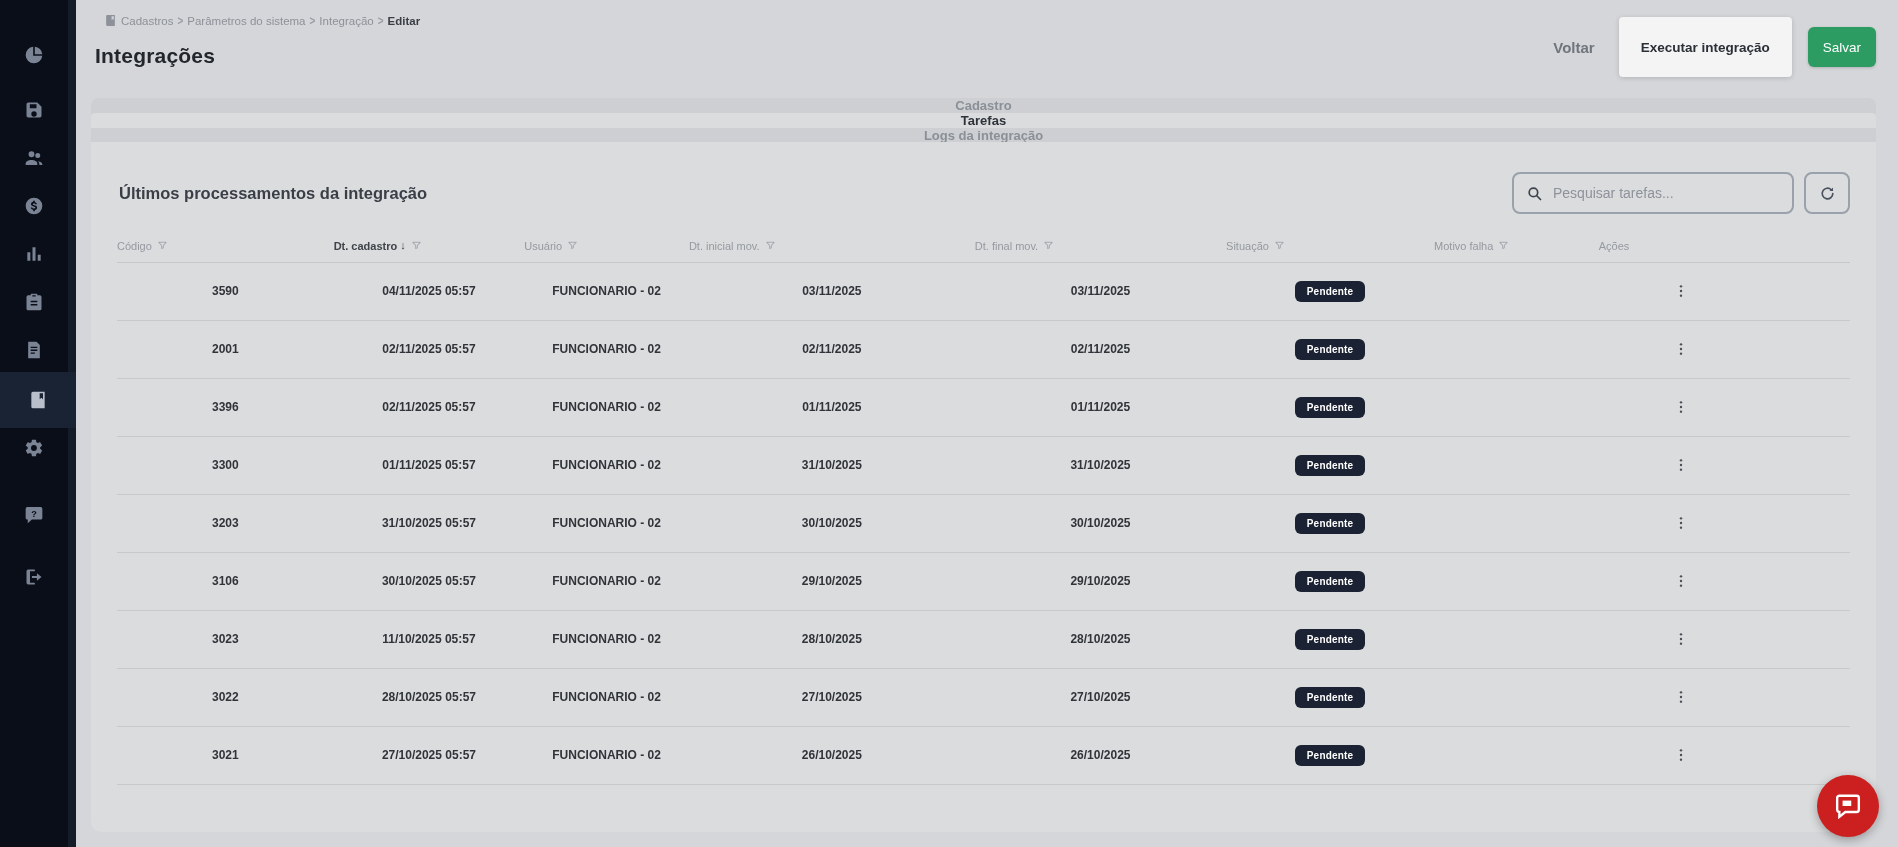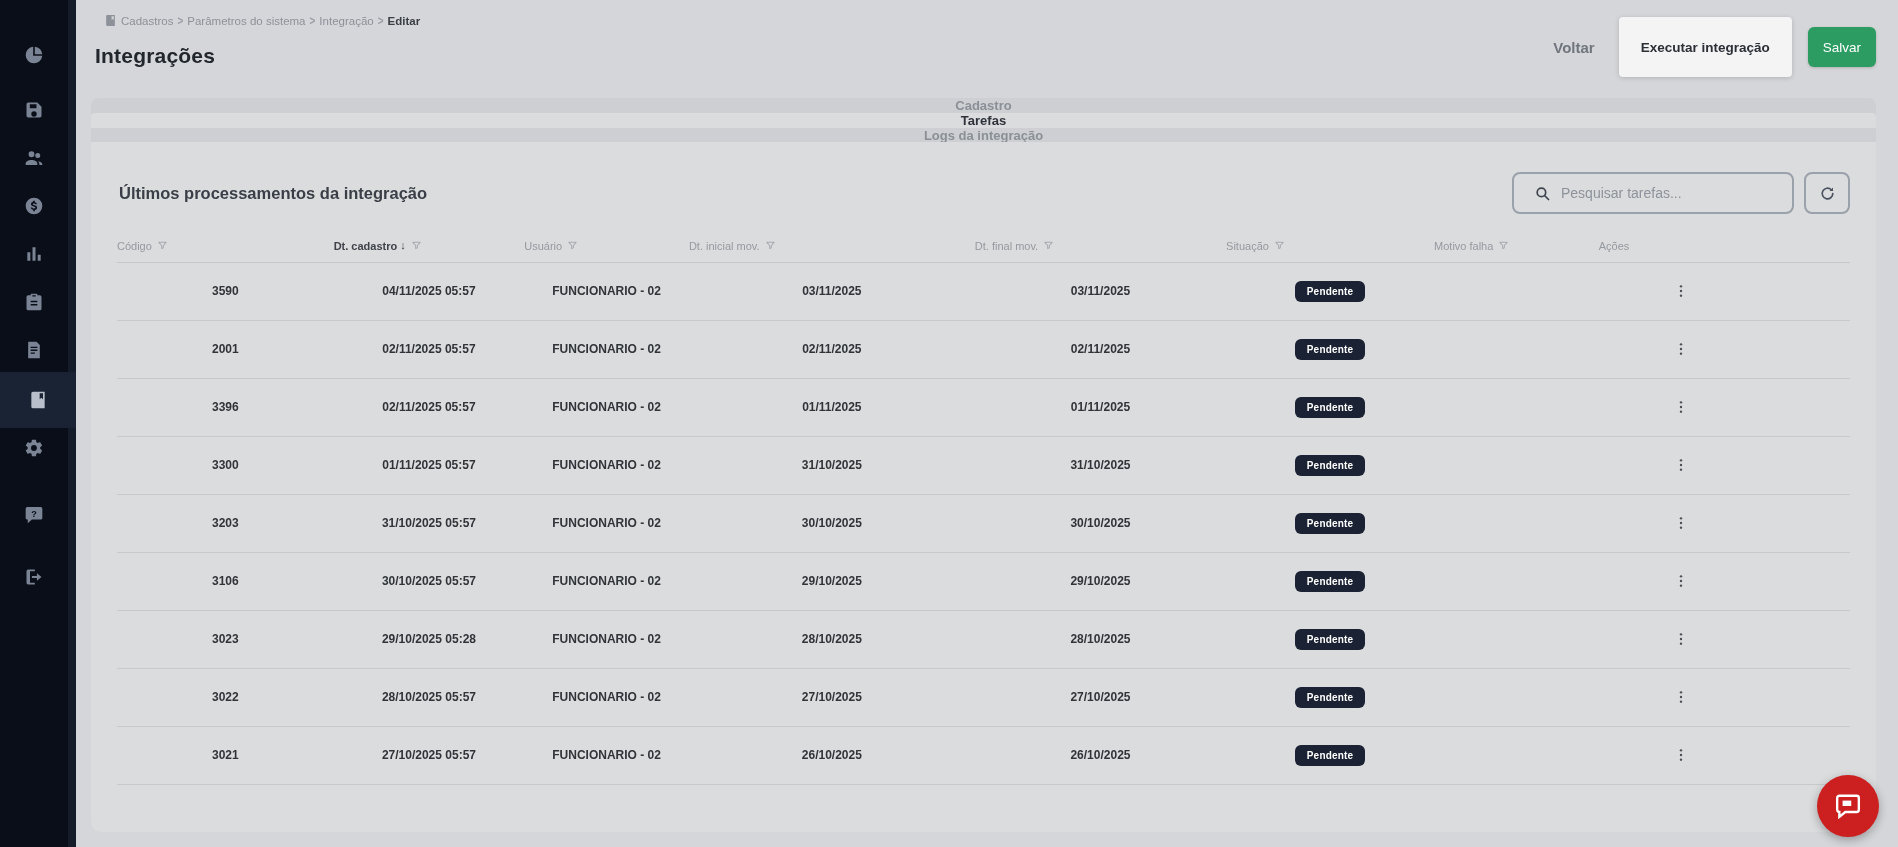--- a/index.html
+++ b/index.html
@@ -40,21 +40,21 @@
   .tabstrip{position:absolute;left:15px;right:22px;top:98px;height:44px;background:var(--strip-bg);border-radius:8px 8px 0 0;display:flex;flex-direction:column;}
   .tab{border:none;background:transparent;font-family:inherit;font-size:13px;font-weight:600;color:#8b9097;padding:0 36px;cursor:pointer;}
   .tab:first-child{border-radius:8px 0 0 0;}
   .tab.active{background:var(--card-bg);color:#2e323a;font-weight:700;border-radius:4px 4px 0 0;}
 
   .card{position:absolute;left:15px;right:22px;top:142px;bottom:15px;background:var(--card-bg);border-radius:0 0 10px 10px;}
 
   .panel-head{display:flex;align-items:center;justify-content:space-between;padding:30px 26px 16px 28px;}
   .panel-title{font-size:16.5px;font-weight:600;color:#3a3f47;}
   .search-group{display:flex;align-items:center;gap:10px;}
-  .search-box{display:flex;align-items:center;width:282px;height:42px;border:2px solid #9aa1ab;border-radius:8px;padding:0 20px;gap:10px;background:transparent;}
+  .search-box{display:flex;align-items:center;width:282px;height:42px;border:2px solid #9aa1ab;border-radius:8px;padding:0 12px;gap:10px;background:transparent;}
   .search-box svg{width:17px;height:17px;stroke:#3d434d;flex:0 0 auto;}
   .search-box input{border:none;outline:none;background:transparent;font-family:inherit;font-size:14px;color:#3d434d;width:100%;}
   .search-box input::placeholder{color:#8d929b;}
   .refresh-btn{width:46px;height:42px;border:2px solid #9aa1ab;border-radius:8px;background:transparent;display:flex;align-items:center;justify-content:center;cursor:pointer;}
   .refresh-btn svg{width:17px;height:17px;stroke:#4a5260;fill:none;}
 
   .table-wrap{padding:0 26px;}
   table{width:100%;border-collapse:collapse;table-layout:fixed;}
   thead th{height:32px;font-size:11px;font-weight:400;color:#9599a0;text-align:left;border-bottom:1px solid #c6c7c9;white-space:nowrap;cursor:pointer;}
   .th-label{vertical-align:middle;}
@@ -347,21 +347,21 @@
                   <svg viewBox="0 0 24 24">
                     <circle cx="12" cy="5" r="1.8"></circle>
                     <circle cx="12" cy="12" r="1.8"></circle>
                     <circle cx="12" cy="19" r="1.8"></circle>
                   </svg>
                 </button></td>
               <td></td>
             </tr>
             <tr>
               <td>3023</td>
-              <td>29/10/2025 05:28</td>
+              <td>11/10/2025 05:57</td>
               <td>FUNCIONARIO - 02</td>
               <td>28/10/2025</td>
               <td>28/10/2025</td>
               <td><span class="badge">Pendente</span></td>
               <td></td>
               <td><button class="kebab">
                   <svg viewBox="0 0 24 24">
                     <circle cx="12" cy="5" r="1.8"></circle>
                     <circle cx="12" cy="12" r="1.8"></circle>
                     <circle cx="12" cy="19" r="1.8"></circle>

